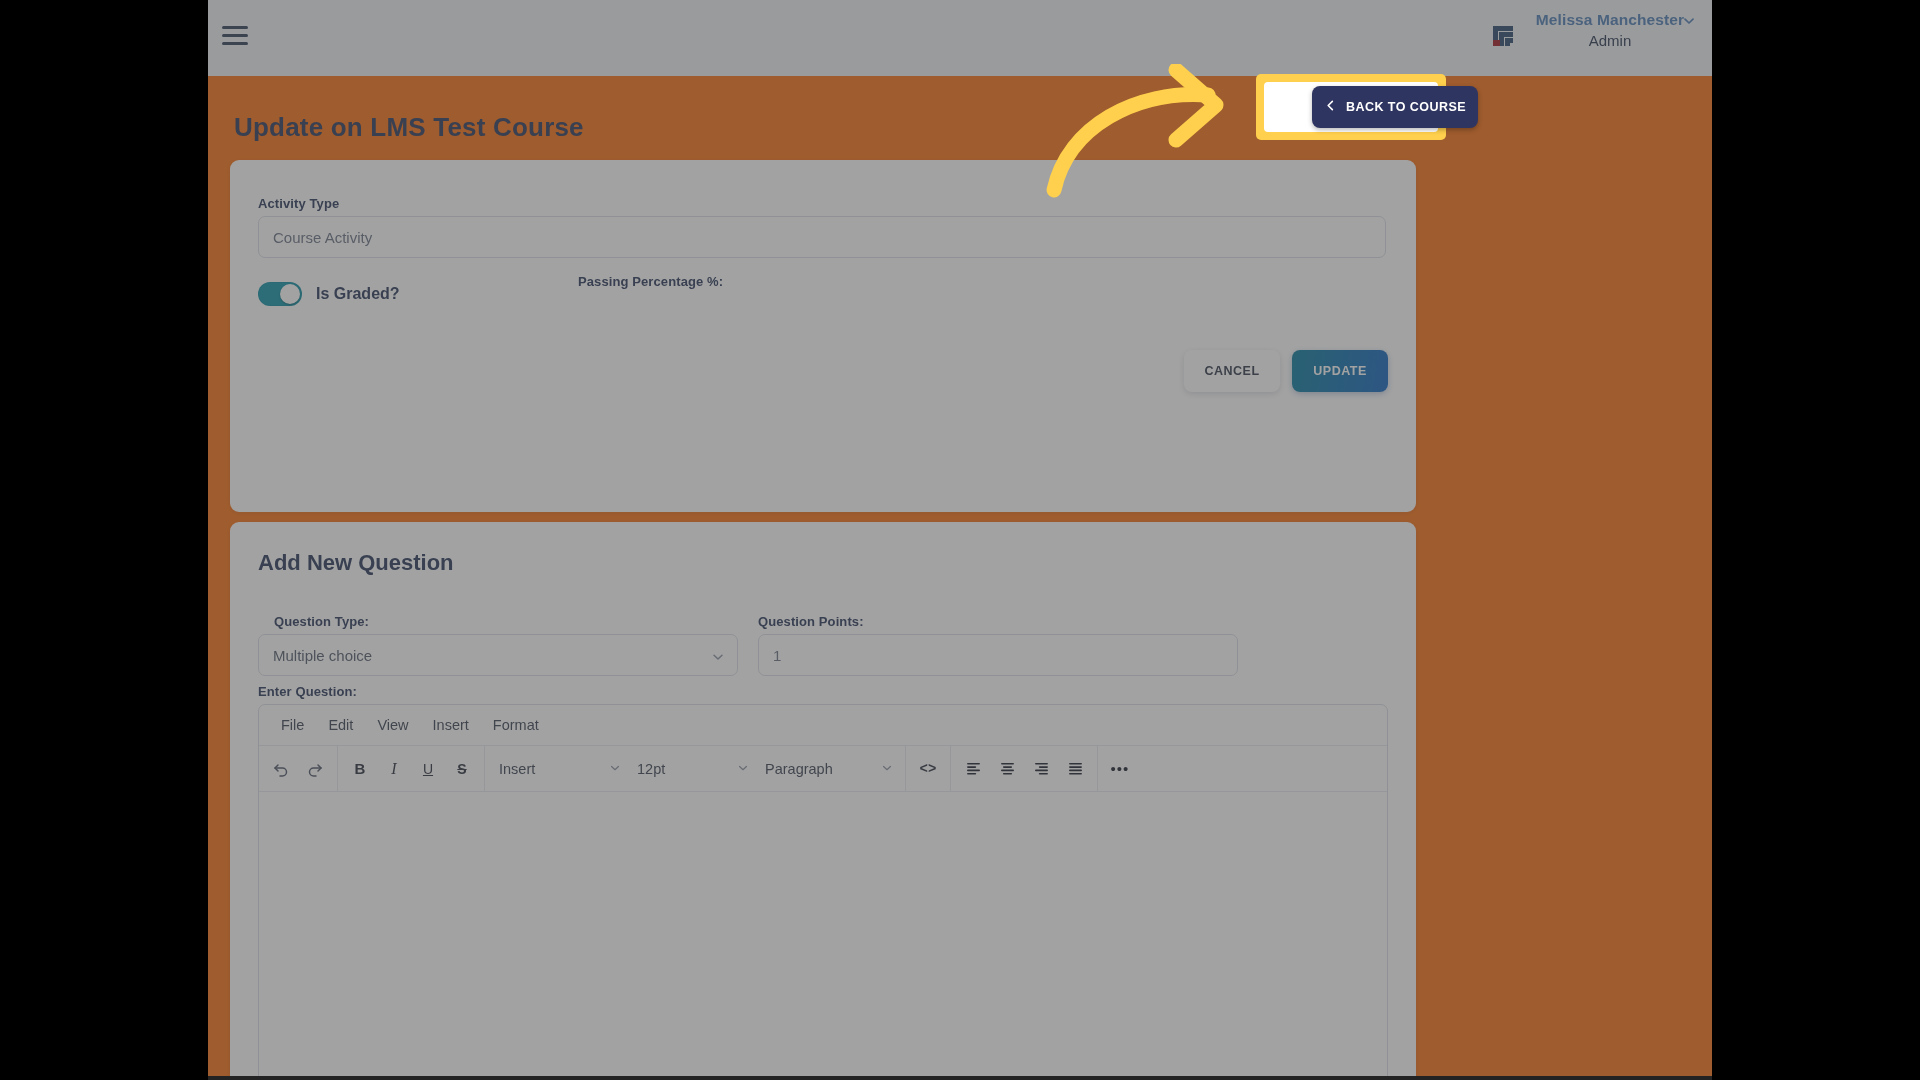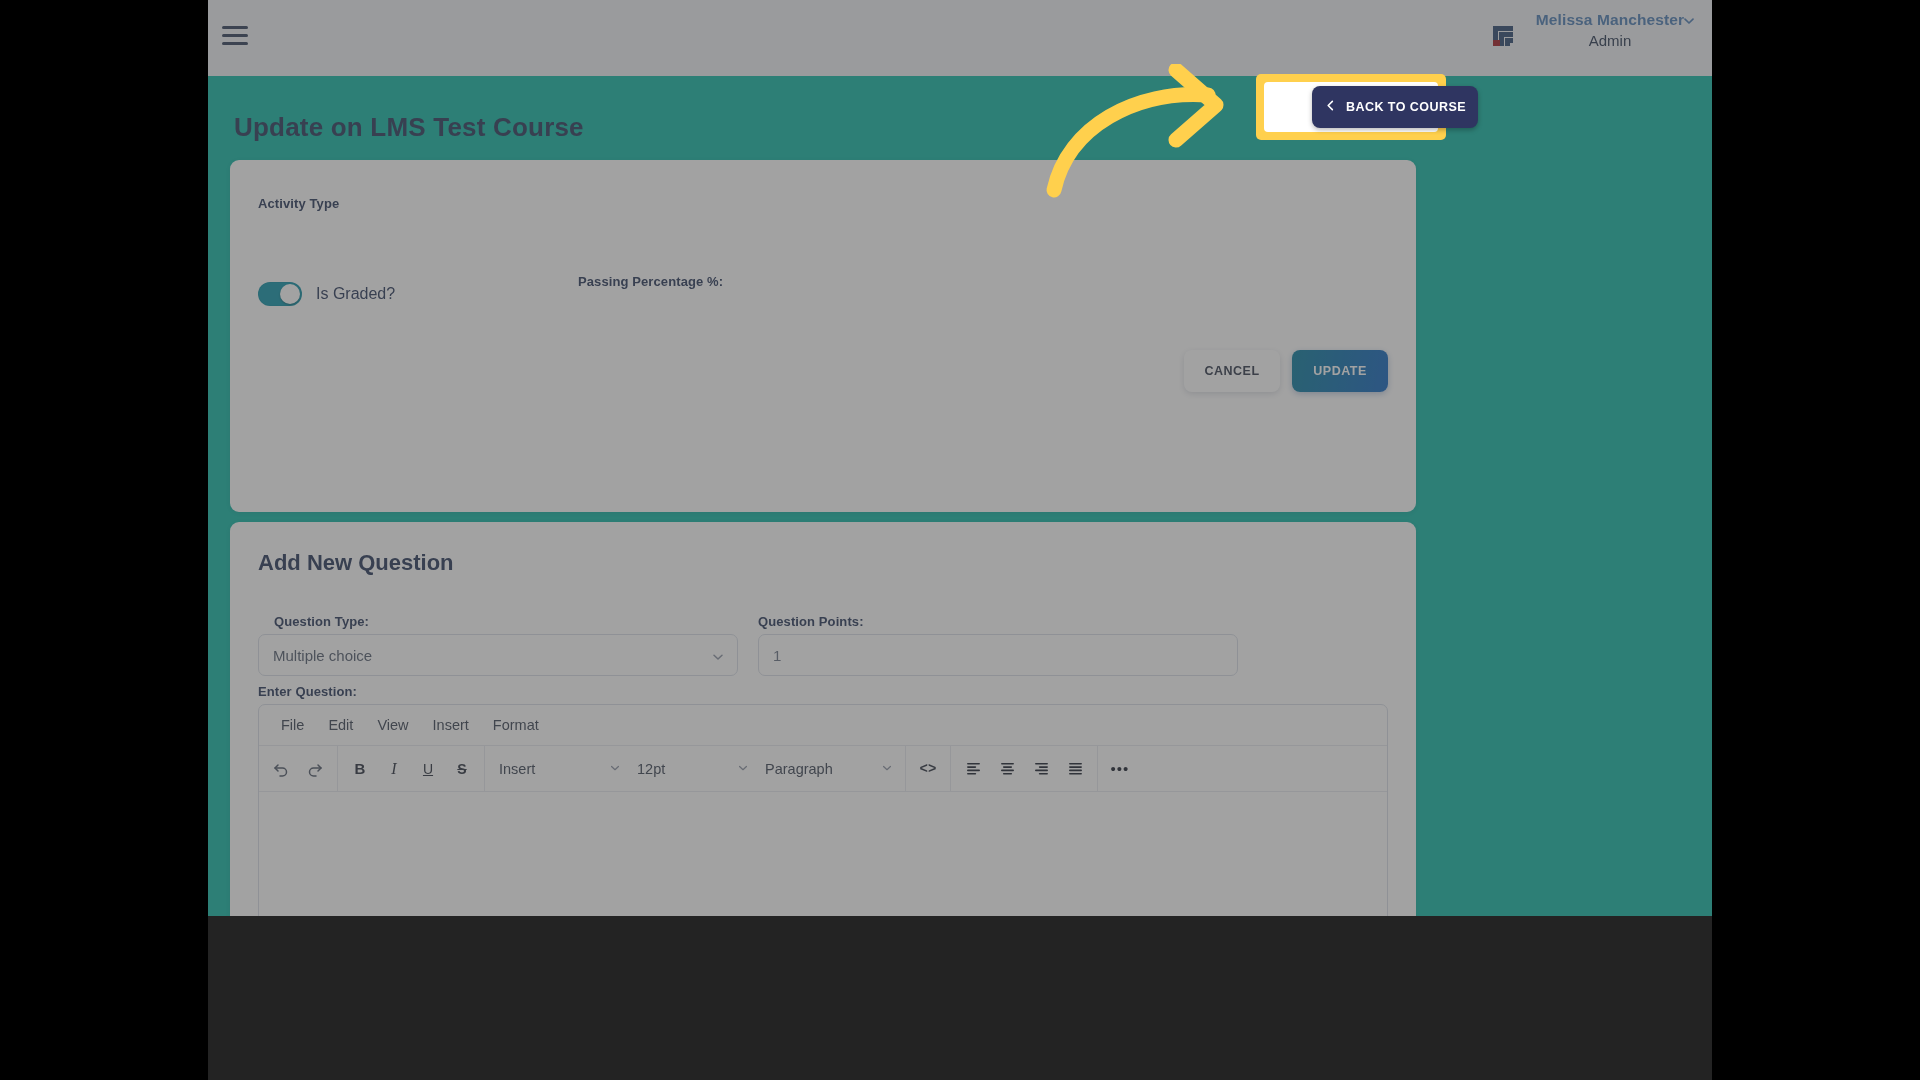--- a/index.html
+++ b/index.html
@@ -3,22 +3,22 @@
 <meta charset="utf-8">
 <style>
   html,body{margin:0;padding:0;background:#000;}
   body{
     width:1920px;height:1080px;overflow:hidden;
     font-family:"Liberation Sans","DejaVu Sans",sans-serif;
   }
   
   #stage{position:relative;width:1920px;height:1080px;background:#000;}
   #viewport{
-    position:absolute;left:208px;top:0;width:1504px;height:916px;
-    background:#14b8a6;overflow:hidden;
+    position:absolute;left:208px;top:0;width:1504px;height:1076px;
+    background:#f97316;overflow:hidden;
   }
   
   #dim{
     position:absolute;left:208px;top:0;width:1504px;height:1080px;
     background:rgba(70,70,70,.50);pointer-events:none;z-index:40;
   }
 
   
   .topbar{position:absolute;left:0;top:0;width:1504px;height:76px;background:#eef0f5;}
   .hamburger{position:absolute;left:14px;top:26px;width:26px;height:20px;cursor:pointer;}
@@ -85,21 +85,21 @@
   .toggle-row{position:absolute;left:28px;top:122px;display:flex;align-items:center;gap:14px;}
   .toggle{
     width:44px;height:24px;border-radius:13px;background:#1295ab;
     position:relative;cursor:pointer;flex:none;
     box-shadow:inset 0 0 0 1px rgba(0,0,0,.04);
   }
   .toggle .knob{
     position:absolute;right:2px;top:2px;width:20px;height:20px;
     border-radius:50%;background:#fff;box-shadow:0 1px 2px rgba(0,0,0,.3);
   }
-  .toggle-label{font-size:16px;font-weight:400;color:#2b3a5c;}
+  .toggle-label{font-size:16px;font-weight:700;color:#2b3a5c;}
 
   .pp-label{position:absolute;left:348px;top:114px;}
   .pp-input-wrap{position:absolute;left:348px;top:136px;width:210px;}
 
   .btnrow{position:absolute;right:28px;top:190px;display:flex;align-items:center;gap:12px;}
   .btn{
     border:none;border-radius:8px;height:42px;cursor:pointer;
     font-size:12.5px;font-weight:700;letter-spacing:.5px;
     font-family:"Liberation Sans","DejaVu Sans",sans-serif;
   }
@@ -183,20 +183,23 @@
           </svg>
         </span>
       </div>
     </div>
 
     <div class="pagetitle">Update on LMS Test Course</div>
 
     <div class="card" id="card-activity">
 
       <div class="flabel act-label">Activity Type</div>
+      <div class="act-input-wrap">
+        <input class="finput" type="text" placeholder="Course Activity" style="">
+      </div>
 
       <div class="toggle-row">
         <div class="toggle">
           <div class="knob"></div>
         </div>
         <div class="toggle-label">Is Graded?</div>
       </div>
 
       <div class="flabel pp-label">Passing Percentage %:</div>
 

